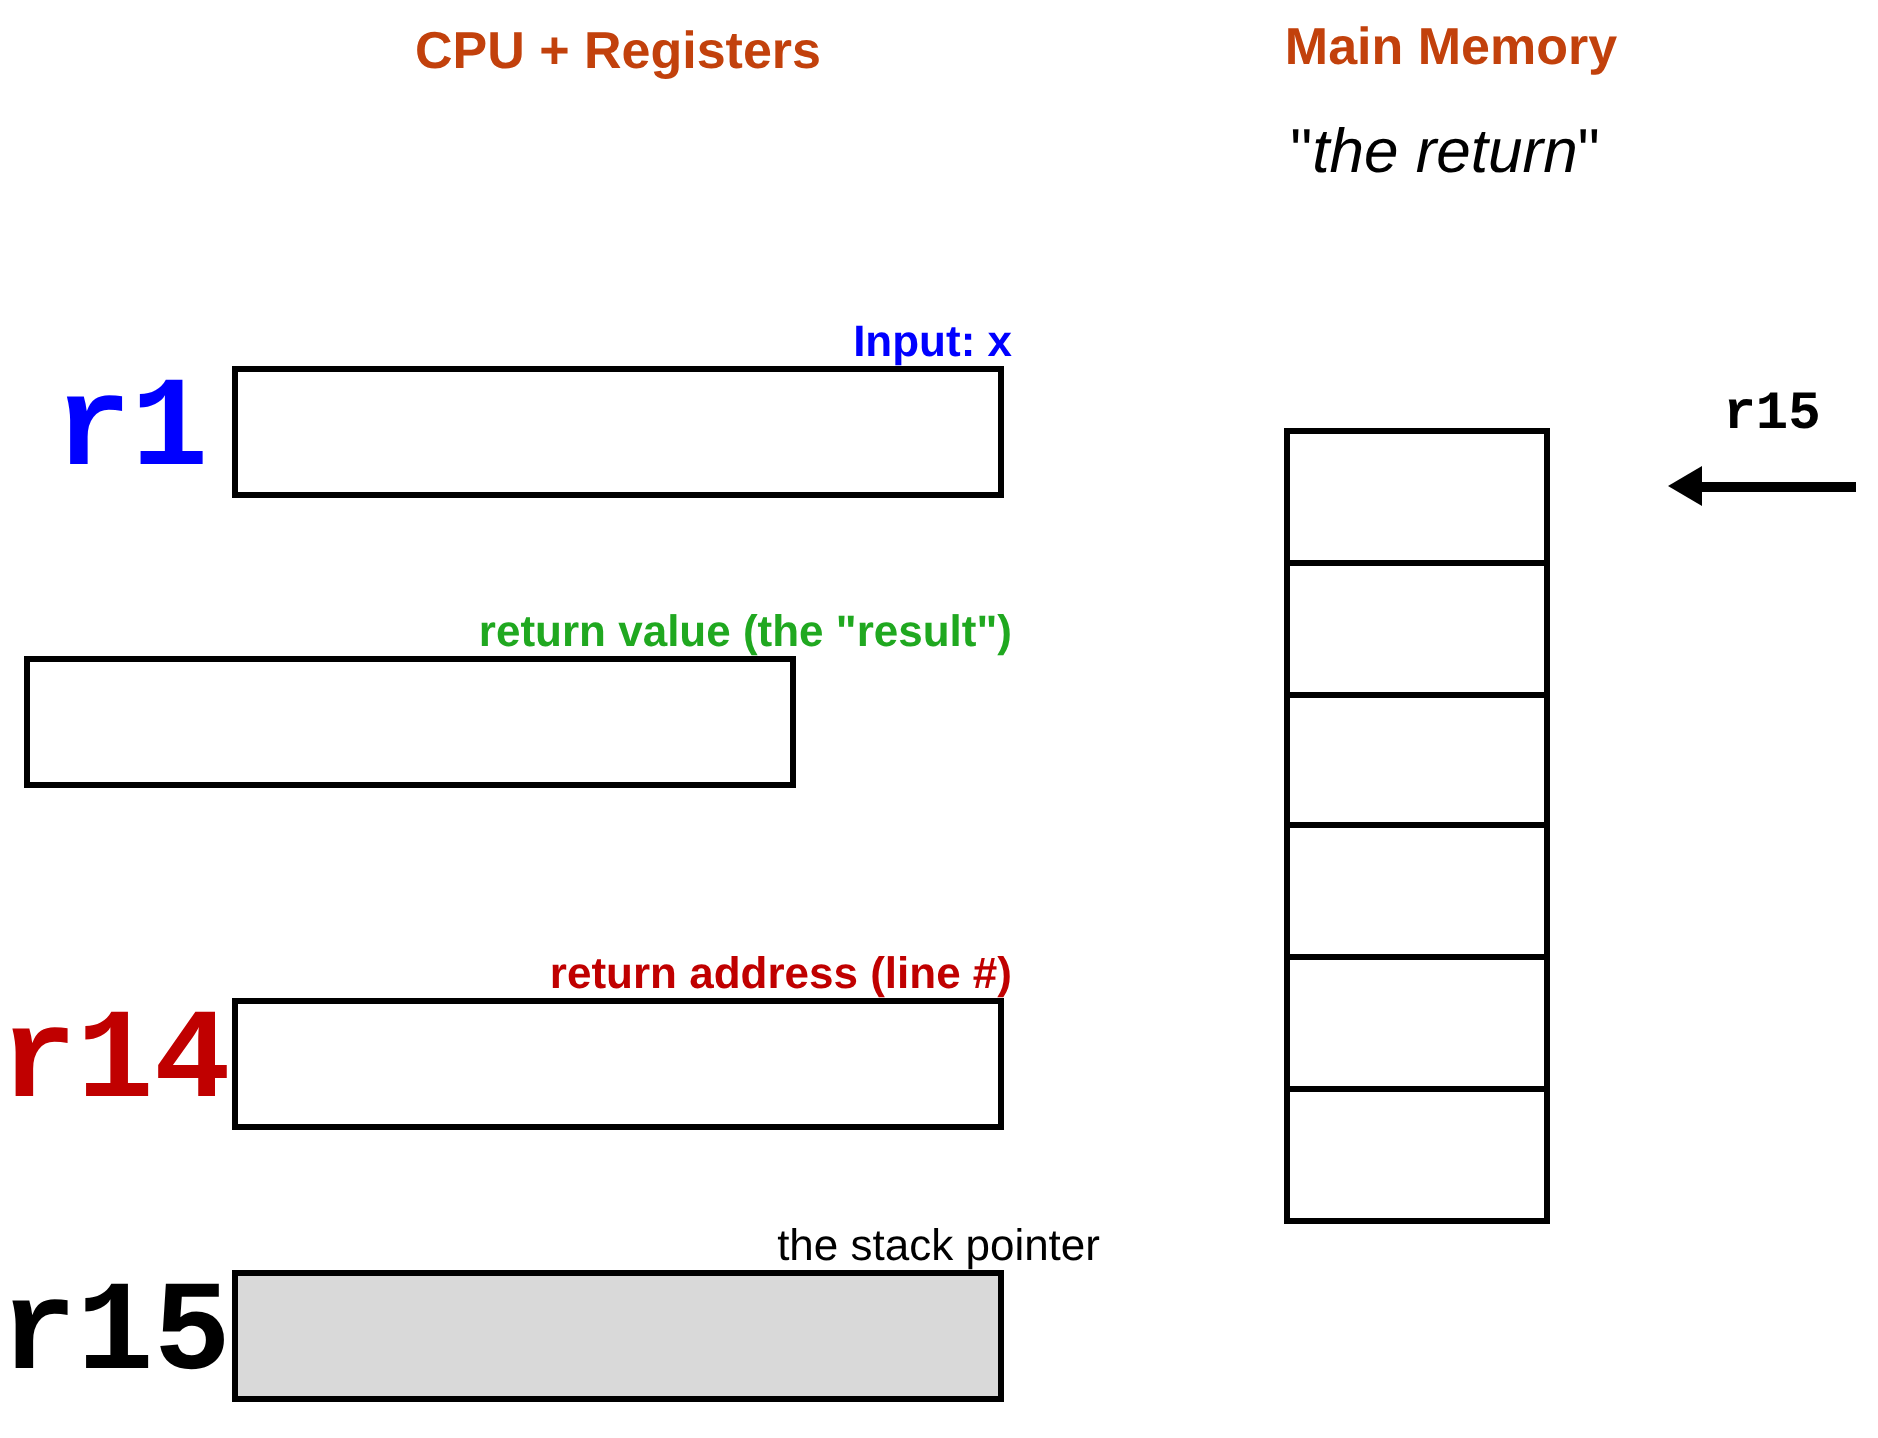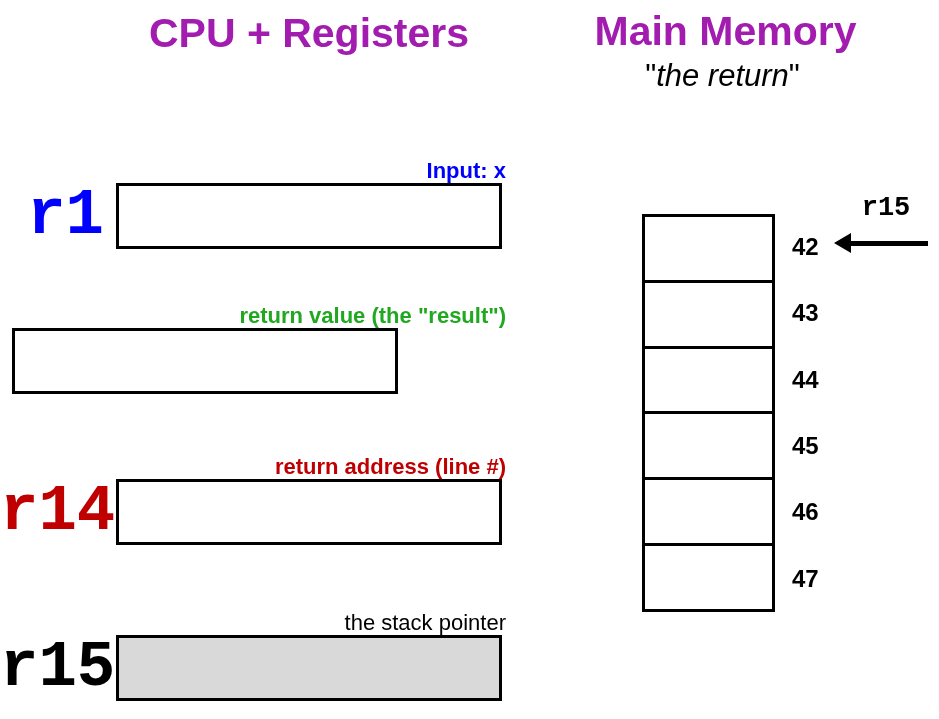--- a/index.html
+++ b/index.html
@@ -13,22 +13,22 @@
     width: 939px;
     height: 719px;
     background: #ffffff;
     overflow: hidden;
   }
 
   
   .title {
     position: absolute;
     font-weight: bold;
-    font-size: 41px;
-    color: #a21caf;
+    font-size: 26px;
+    color: #c2410c;
     text-align: center;
     white-space: nowrap;
   }
   .title-left  { left: 96px;  width: 426px; top: 10px; }
   .title-right { left: 578px; width: 295px; top: 8px; }
   .subtitle {
     position: absolute;
     left: 575px;
     width: 295px;
     top: 58px;
@@ -159,51 +159,43 @@
     </div>
   </div>
 
   <div class="register" style="top:303px">
     <div class="annotation ann-bold" style="color: rgb(32, 168, 32);">return value (the "result")</div>
     <div class="reg-row">
       <div class="reg-box" style="background-color: rgb(255, 255, 255);"></div>
     </div>
   </div>
 
-  <div class="register" style="top:454px">
+  <div class="register" style="top:474px">
     <div class="annotation ann-bold" style="color: rgb(192, 0, 0);">return address (line #)</div>
     <div class="reg-row">
       <div class="reg-name" style="color: rgb(192, 0, 0);">r14</div>
       <div class="reg-box" style="background-color: rgb(255, 255, 255);"></div>
     </div>
   </div>
 
   <div class="register" style="top:610px">
-    <div class="annotation" style="color: rgb(0, 0, 0);">the stack pointer</div>
+    <div class="annotation" style="color: rgb(0, 0, 0); margin-left: 44px;">the stack pointer</div>
     <div class="reg-row">
       <div class="reg-name" style="color: rgb(0, 0, 0);">r15</div>
       <div class="reg-box" style="background-color: rgb(217, 217, 217);"></div>
     </div>
   </div>
 
   <div class="mem-stack">
     <div class="mem-cell"></div>
     <div class="mem-cell"></div>
     <div class="mem-cell"></div>
     <div class="mem-cell"></div>
     <div class="mem-cell"></div>
     <div class="mem-cell"></div>
   </div>
 
-  <div class="addr-col">
-    <div class="addr">42</div>
-    <div class="addr">43</div>
-    <div class="addr">44</div>
-    <div class="addr">45</div>
-    <div class="addr">46</div>
-    <div class="addr">47</div>
-  </div>
 
   <div class="ptr-label">r15</div>
   <div class="ptr-line"></div>
   <div class="ptr-head"></div>
 
 </div>
 
 </body></html>

